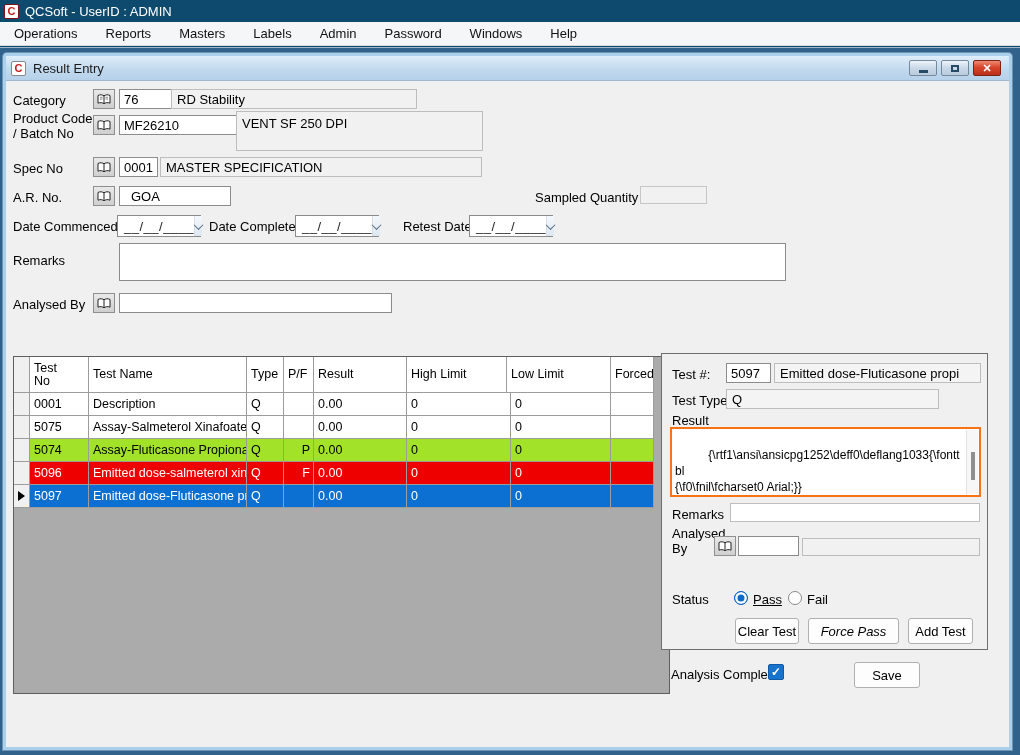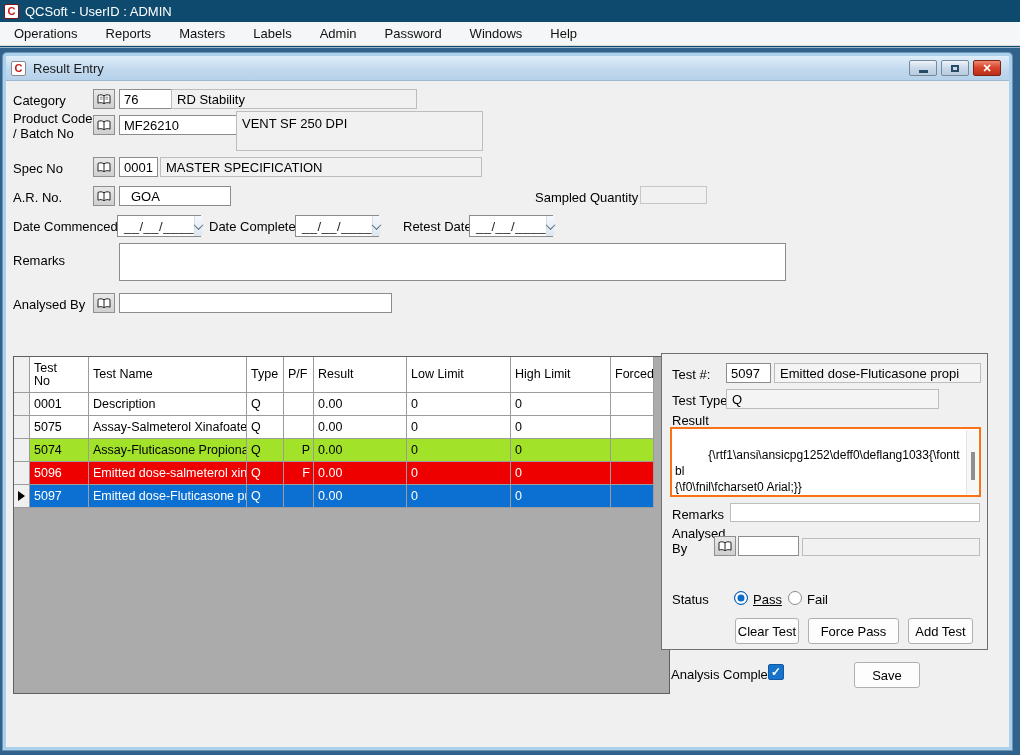--- a/index.html
+++ b/index.html
@@ -194,22 +194,22 @@
 
       <div class="abs grid" style="left:7px;top:275px;width:657px;height:338px;" id="grid">
           <div class="g-row g-head">
             <div class="g-cell sel-col" style="width: 16px;"></div>
             <div class="g-cell pre-line" style="width: 59px;">Test
 No</div>
             <div class="g-cell " style="width: 158px;">Test Name</div>
             <div class="g-cell " style="width: 37px;">Type</div>
             <div class="g-cell " style="width: 30px;">P/F</div>
             <div class="g-cell " style="width: 93px;">Result</div>
+            <div class="g-cell " style="width: 100px;">High Limit</div>
             <div class="g-cell " style="width: 104px;">Low Limit</div>
-            <div class="g-cell " style="width: 100px;">High Limit</div>
             <div class="g-cell " style="width: 43px;">Forced</div>
           </div>
           <div class="g-row g-body row-normal">
             <div class="g-cell sel-col" style="width: 16px;"></div>
             <div class="g-cell " style="width: 59px;">0001</div>
             <div class="g-cell " style="width: 158px;">Description</div>
             <div class="g-cell " style="width: 37px;">Q</div>
             <div class="g-cell pf-col" style="width: 30px;"></div>
             <div class="g-cell " style="width: 93px;">0.00</div>
             <div class="g-cell " style="width: 104px;">0</div>
@@ -294,21 +294,21 @@
         <input class="abs tb" style="left: 76px; top: 182px; width: 61px;">
         <div class="abs ro" style="left:140px;top:184px;width:178px;height:18px;"></div>
 
         <div class="abs lbl" style="left:10px;top:238px;">Status</div>
         <span class="abs radio on" style="left:72px;top:237px;"></span>
         <div class="abs lbl" style="left:91px;top:238px;text-decoration:underline;">Pass</div>
         <span class="abs radio" style="left:126px;top:237px;"></span>
         <div class="abs lbl" style="left:145px;top:238px;">Fail</div>
 
         <div class="abs btn" style="left:73px;top:264px;width:64px;">Clear Test</div>
-        <div class="abs btn" style="left:146px;top:264px;width:91px;">Force Pass</div>
+        <div class="abs btn" style="left:146px;top:264px;width:91px;font-style:italic;">Force Pass</div>
         <div class="abs btn" style="left:246px;top:264px;width:65px;">Add Test</div>
       </div>
 
       <div class="abs lbl" style="left:665px;top:586px;">Analysis Complete</div>
       <div class="abs checkbox" style="left:762px;top:583px;">
           <span>✓</span>
         </div>
       <div class="abs btn" style="left:848px;top:581px;width:66px;">Save</div>
     </div>
   </div>

